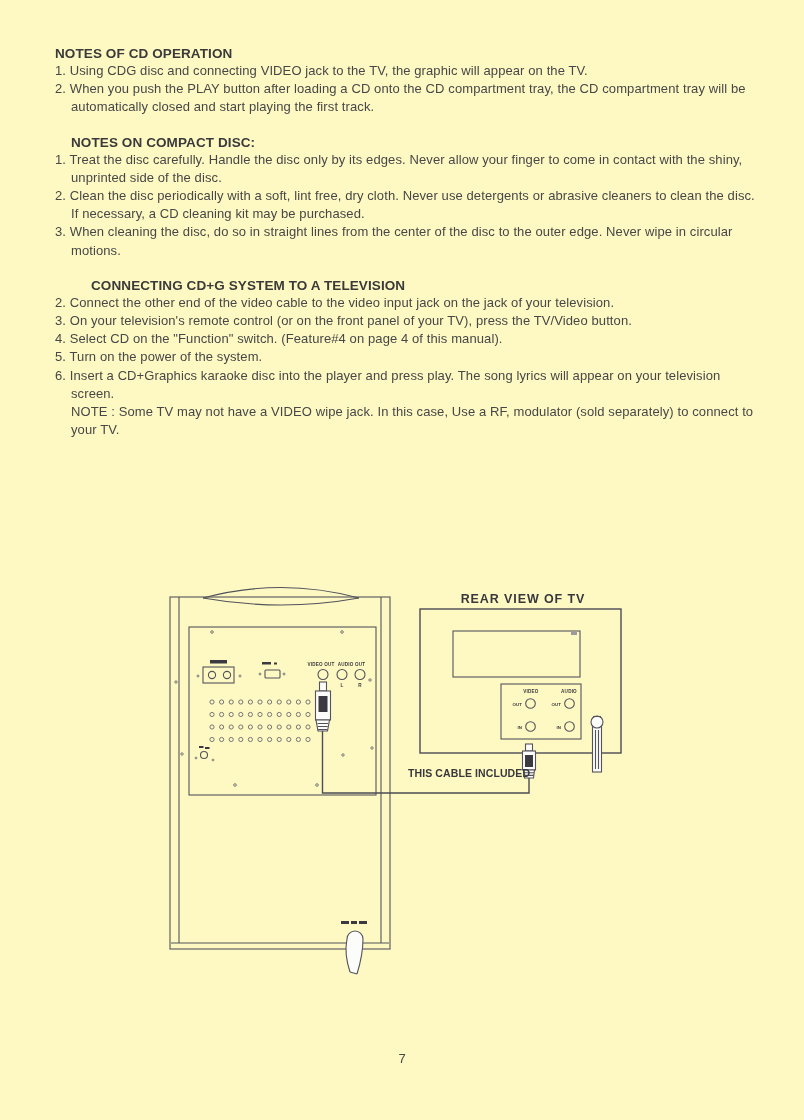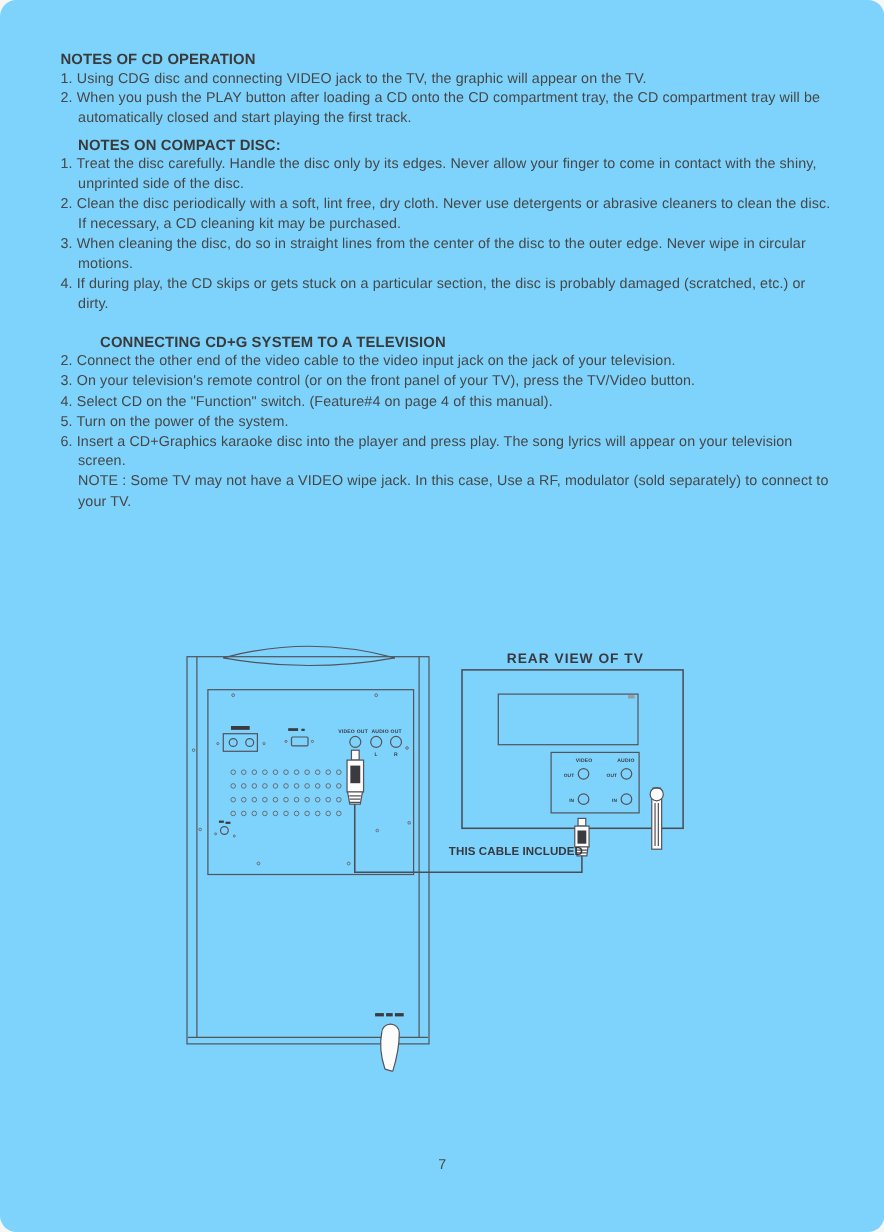--- a/index.html
+++ b/index.html
@@ -3,32 +3,32 @@
 <meta charset="utf-8">
 <style>
   html,body{margin:0;padding:0;}
   body{
     width:804px;height:1120px;
     background:#f6f6f4;
     font-family:"Liberation Sans",sans-serif;
   }
   #page{
     position:relative;width:804px;height:1120px;
-    background:#7dd3fc;overflow:hidden;border-radius:15px;
+    background:#fef9c3;overflow:hidden;
   }
   
   #text-block{
     position:absolute;top:46px;left:55px;width:708px;
     color:#474747;font-size:13px;letter-spacing:0.1px;
   }
   .heading{
     font-weight:bold;font-size:13.5px;color:#3a3a3a;
     line-height:16px;margin:0;
   }
-  .heading.sp2{margin-top:7px;padding-left:16px;}
+  .heading.sp2{margin-top:18px;padding-left:16px;}
   .heading.sp3{margin-top:18px;margin-left:36px;}
   .items{}
   .items.tight{margin-top:0;}
   .intro{margin:19px 0 0 0;line-height:18.2px;}
   .item{margin:0;line-height:18.2px;padding-left:16px;text-indent:-16px;}
   .item-note{margin:0;line-height:18.2px;padding-left:16px;}
   
   #diagram{position:absolute;left:0;top:570px;}
   #diagram .ln{stroke:#53535b;stroke-width:1.1;fill:none;}
   #diagram .ln-thick{stroke:#4c4c54;stroke-width:1.4;fill:none;}
@@ -57,21 +57,20 @@
     <div class="items">
       <p class="item"><span>1.</span> <span>Using CDG disc and connecting VIDEO jack to the TV, the graphic will appear on the TV.</span></p>
       <p class="item"><span>2.</span> <span>When you push the PLAY button after loading a CD onto the CD compartment tray, the CD compartment tray will be automatically closed and start playing the first track.</span></p>
     </div>
 
     <p class="heading sp2">NOTES ON COMPACT DISC:</p>
     <div class="items">
       <p class="item"><span>1.</span> <span>Treat the disc carefully. Handle the disc only by its edges. Never allow your finger to come in contact with the shiny, unprinted side of the disc.</span></p>
       <p class="item"><span>2.</span> <span>Clean the disc periodically with a soft, lint free, dry cloth. Never use detergents or abrasive cleaners to clean the disc. If necessary, a CD cleaning kit may be purchased.</span></p>
       <p class="item"><span>3.</span> <span>When cleaning the disc, do so in straight lines from the center of the disc to the outer edge. Never wipe in circular motions.</span></p>
-      <p class="item"><span>4.</span> <span>If during play, the CD skips or gets stuck on a particular section, the disc is probably damaged (scratched, etc.) or dirty.</span></p>
     </div>
 
     <p class="heading sp3">CONNECTING CD+G SYSTEM TO A TELEVISION</p>
     <div class="items tight">
       <p class="item"><span>2.</span> <span>Connect the other end of the video cable to the video input jack on the jack of your television.</span></p>
       <p class="item"><span>3.</span> <span>On your television's remote control (or on the front panel of your TV), press the TV/Video button.</span></p>
       <p class="item"><span>4.</span> <span>Select CD on the "Function" switch. (Feature#4 on page 4 of this manual).</span></p>
       <p class="item"><span>5.</span> <span>Turn on the power of the system.</span></p>
       <p class="item"><span>6.</span> <span>Insert a CD+Graphics karaoke disc into the player and press play. The song lyrics will appear on your television screen.</span></p>
       <p class="item-note">NOTE : Some TV may not have a VIDEO wipe jack.  In this case, Use a RF, modulator (sold separately) to connect to your TV.</p>

